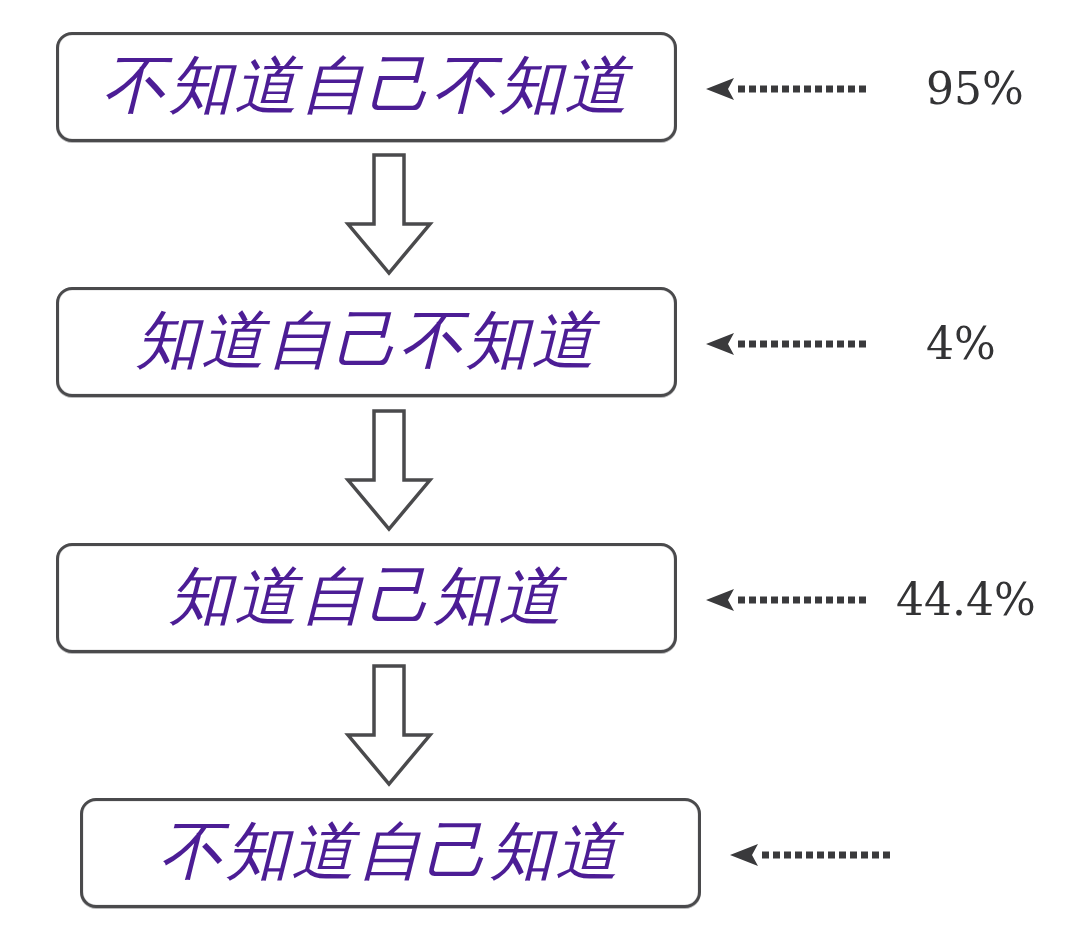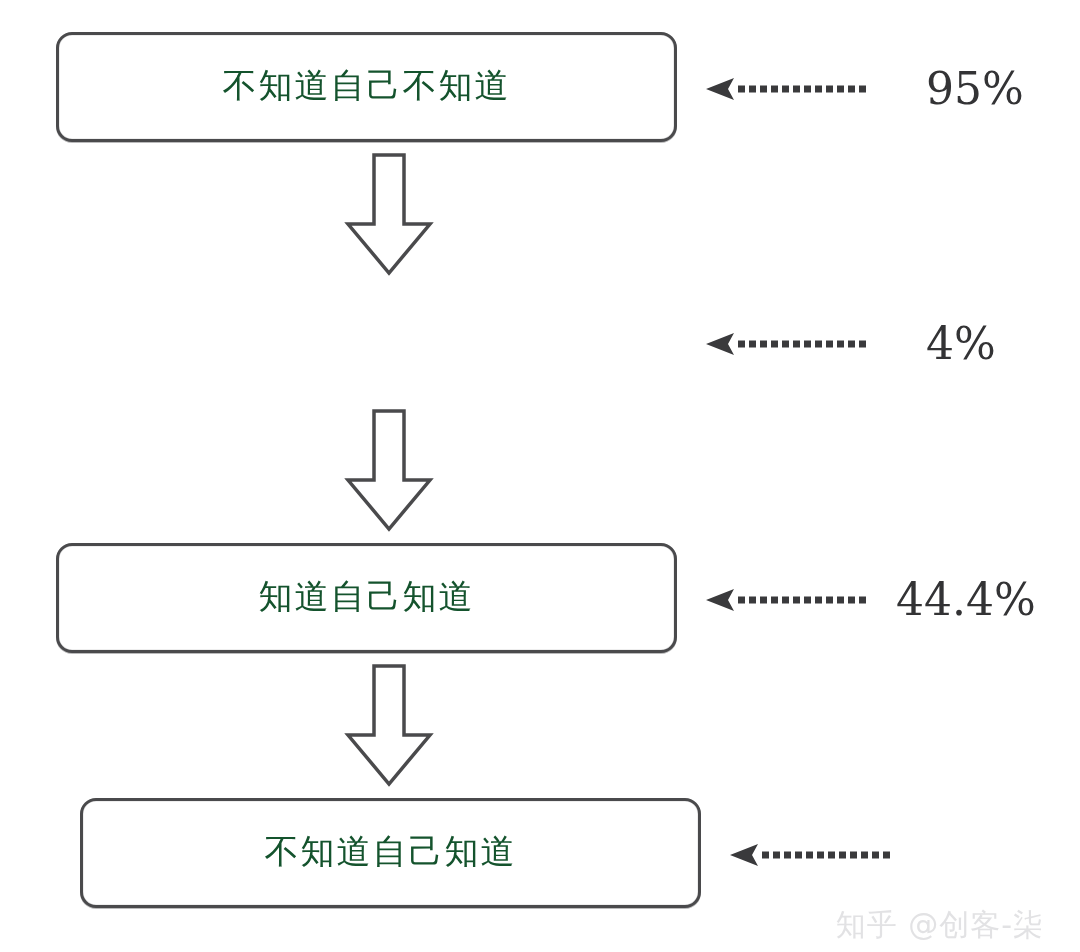--- a/index.html
+++ b/index.html
@@ -44,26 +44,27 @@
     border-radius: 16px;
     background: #ffffff;
     display: flex;
     align-items: center;
     justify-content: center;
     box-shadow: 0 1px 0 0 rgba(60,60,62,0.35),
                 inset 0 0 0 0.5px rgba(120,120,124,0.25);
   }
   .node-label {
     font-family: "DejaVu Serif", "Liberation Serif", serif;
-    font-size: 34px;
+    font-size: 64px;
     line-height: 1;
-    color: #14532d;
+    color: #4c1d95;
     letter-spacing: 2px;
     white-space: nowrap;
     transform: translateY(-2px);
+    font-style: italic;
   }
 
   
   .callout {
     position: absolute;
     left: 704px;
     top: 36px;
     width: 340px;
     height: 42px;
     display: flex;
@@ -144,20 +145,23 @@
     </div>
   </div>
 
   <div class="connector connector-1">
     <svg viewBox="0 0 96 124">
       <polygon points="33,3 63,3 63,72 89,72 48,121 7,72 33,72" fill="#ffffff" stroke="#4a4a4c" stroke-width="3.5" stroke-linejoin="miter"></polygon>
     </svg>
   </div>
 
   <div class="row row-2">
+    <div class="node-box">
+      <span class="node-label">知道自己不知道</span>
+    </div>
     <div class="callout">
       <svg class="dotted-arrow" viewBox="0 0 176 26">
         <polygon points="2,13 30,2 24,13 30,24" fill="#3a3a3c"></polygon>
         <g fill="#3a3a3c">
           <rect x="34" y="9.5" width="7" height="7"></rect>
           <rect x="45" y="9.5" width="7" height="7"></rect>
           <rect x="56" y="9.5" width="7" height="7"></rect>
           <rect x="67" y="9.5" width="7" height="7"></rect>
           <rect x="78" y="9.5" width="7" height="7"></rect>
           <rect x="89" y="9.5" width="7" height="7"></rect>
@@ -229,15 +233,14 @@
           <rect x="111" y="9.5" width="7" height="7"></rect>
           <rect x="122" y="9.5" width="7" height="7"></rect>
           <rect x="133" y="9.5" width="7" height="7"></rect>
           <rect x="144" y="9.5" width="7" height="7"></rect>
           <rect x="155" y="9.5" width="7" height="7"></rect>
         </g>
       </svg>
     </div>
   </div>
 
-  <div class="watermark">知乎 @创客-柒</div>
 
 </div>
 
 </body></html>

